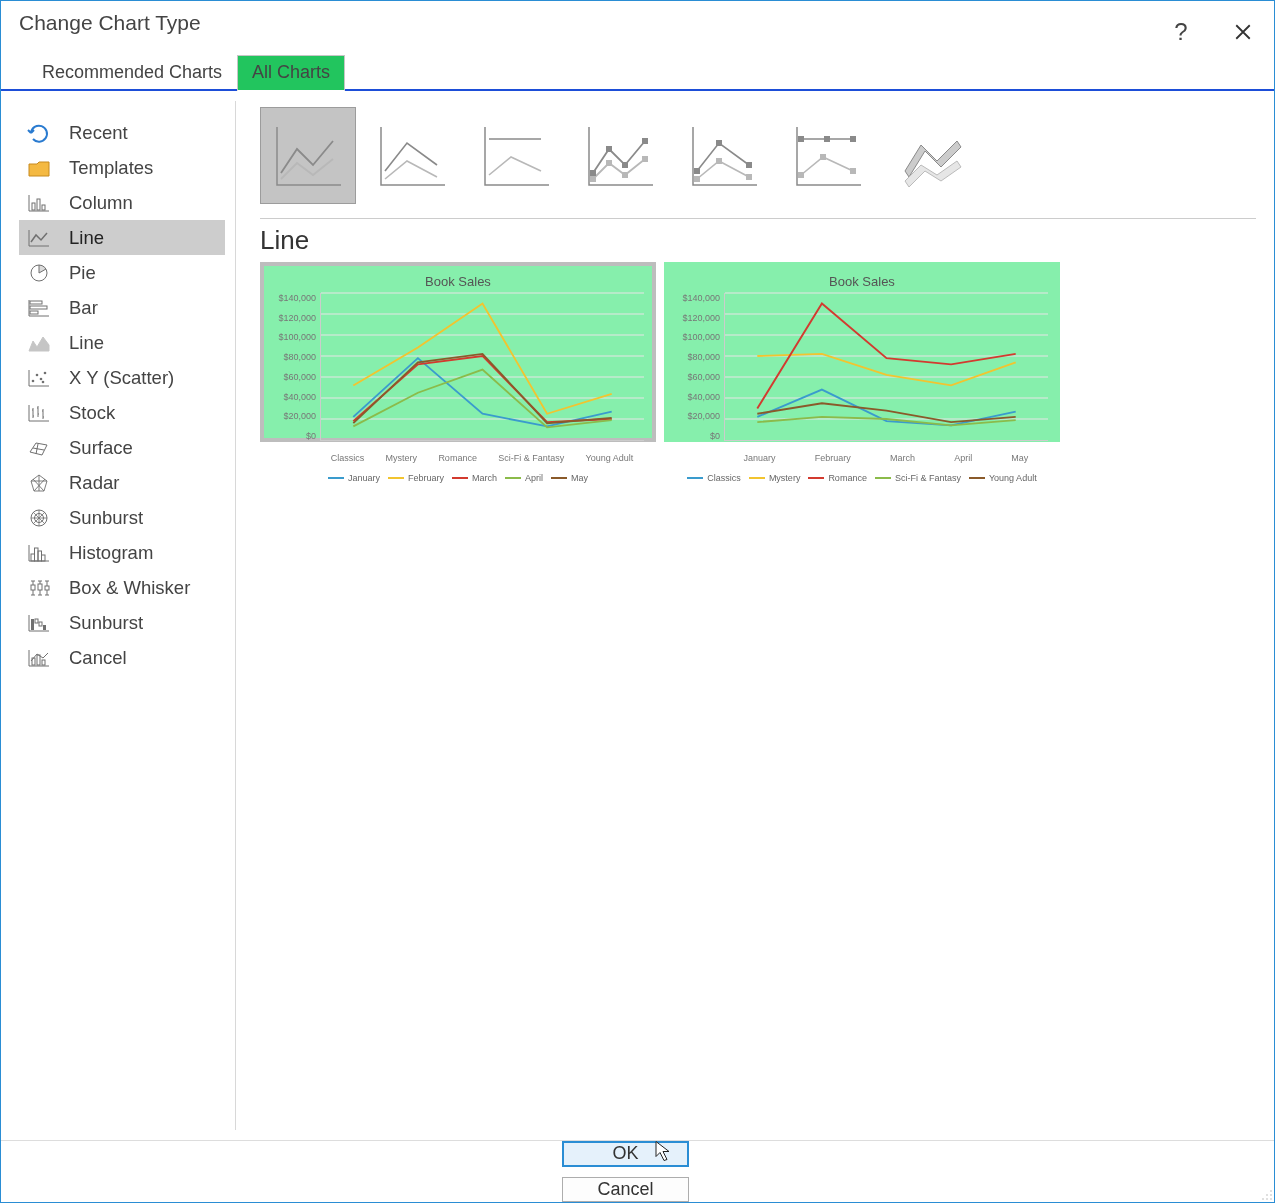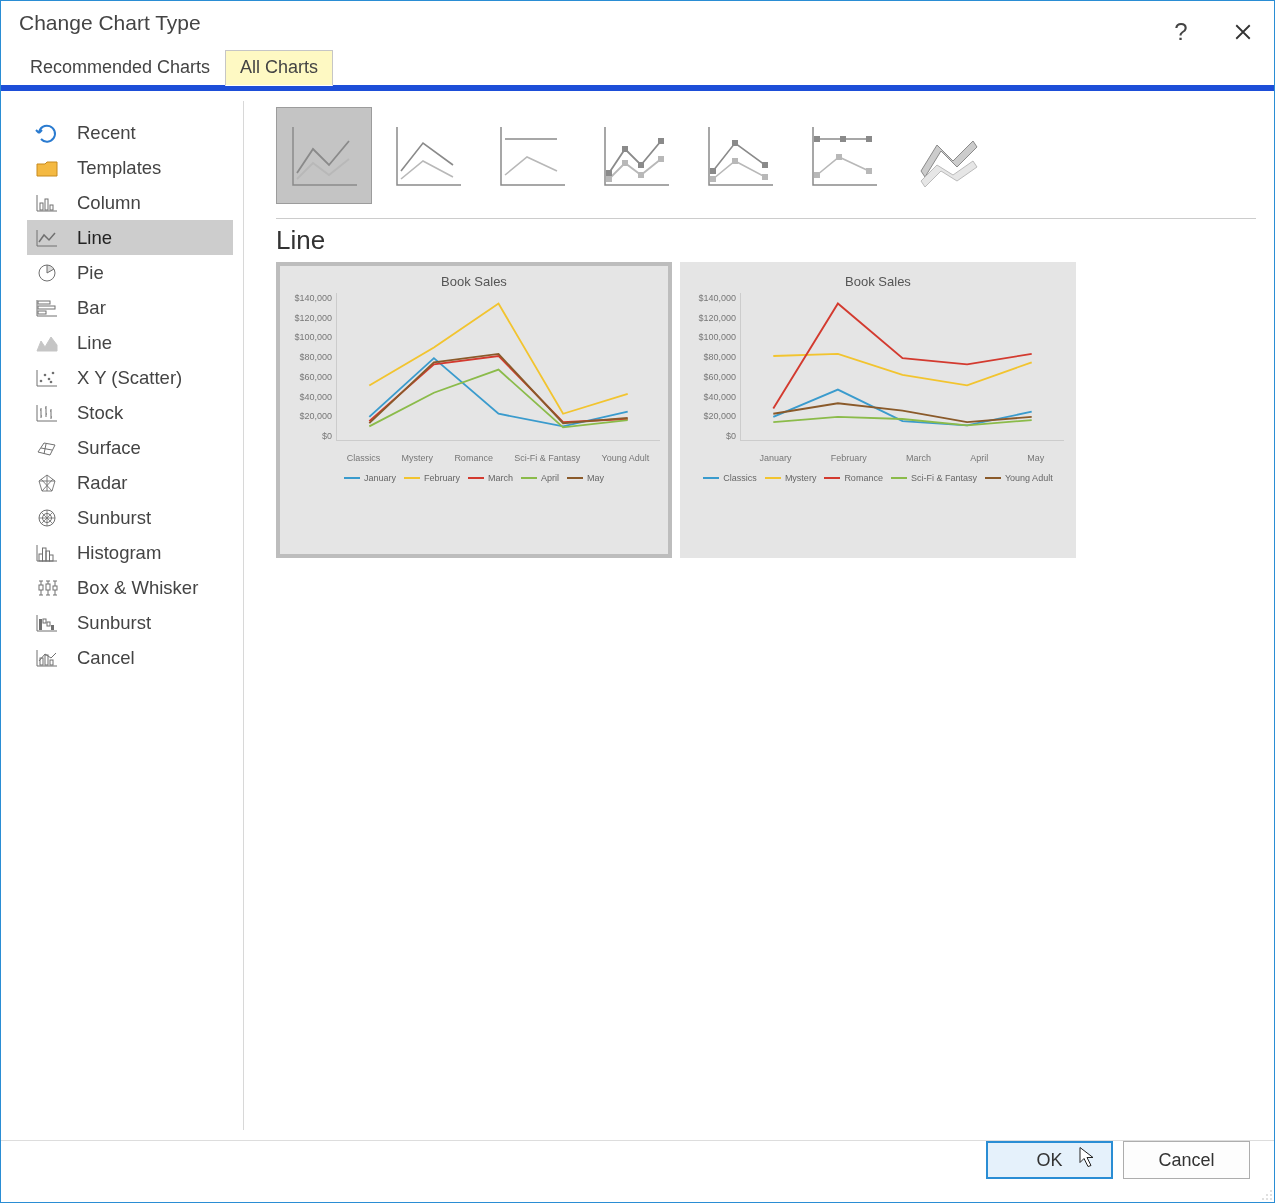--- a/index.html
+++ b/index.html
@@ -34,50 +34,50 @@
   display: flex;
   align-items: center;
   justify-content: center;
   font-size: 22px;
   cursor: pointer;
 }
 .titlebar .help { font-size: 24px; font-weight: 400; color: #444; }
 .titlebar .close { font-size: 24px; font-weight: 300; color: #444; margin-left: 20px;}
 .tabs-row {
   display: flex;
-  align-items: flex-end;
-  border-bottom: 6px solid #1d4ed8;
-  padding-left: 14px;
+  align-items: flex-start;
+  border-bottom: 2px solid #1d4ed8;
+  padding-left: 26px;
   height: 36px;
 }
 .tab {
   padding: 6px 14px 7px 14px;
   font-size: 18px;
   color: #444;
   border: 1px solid transparent;
   border-bottom: none;
   cursor: pointer;
   position: relative;
 }
 .tab.active {
   border: 1px solid #c6c6c6;
   border-bottom: 1px solid #fff;
-  background: #fef9c3;
+  background: #22c55e;
   margin-bottom: -1px;
 }
 .body {
   flex: 1;
   display: flex;
   padding: 0 0 0 0;
 }
 .sidebar {
   width: 235px;
   border-right: 1px solid #d8d8d8;
   padding: 14px 10px 14px 18px;
-  margin: 10px 8px;
+  margin: 10px 0;
 }
 .cat-item {
   display: flex;
   align-items: center;
   height: 35px;
   padding: 0 6px;
   font-size: 18.5px;
   color: #444;
   cursor: pointer;
   border-radius: 0;
@@ -127,24 +127,24 @@
   font-size: 26px;
   color: #333;
   margin-bottom: 6px;
 }
 .preview-row {
   display: flex;
   gap: 8px;
 }
 .preview {
   border: 4px solid transparent;
-  background: #e5e5e5;
+  background: #86efac;
   padding: 8px;
   width: 396px;
-  height: 296px;
+  height: 180px;
 }
 .preview.selected { border: 4px solid #bdbdbd; }
 .preview-title {
   text-align: center;
   font-size: 13px;
   color: #555;
   margin-bottom: 4px;
 }
 .chart-area {
   display: flex;
@@ -188,24 +188,25 @@
   gap: 8px;
 }
 .legend-item { display: flex; align-items: center; gap: 4px; }
 .legend-swatch {
   width: 16px; height: 2px;
 }
 .footer {
   height: 62px;
   border-top: 1px solid #ddd;
   display: flex;
-  align-items: flex-start;
+  align-items: center;
   justify-content: flex-end;
   padding-right: 24px;
   gap: 10px;
+  flex-direction: column;
 }
 .btn {
   width: 127px;
   height: 38px;
   border: 1px solid #adadad;
   background: #fdfdfd;
   font-size: 18px;
   color: #333;
   cursor: pointer;
   display: flex;

